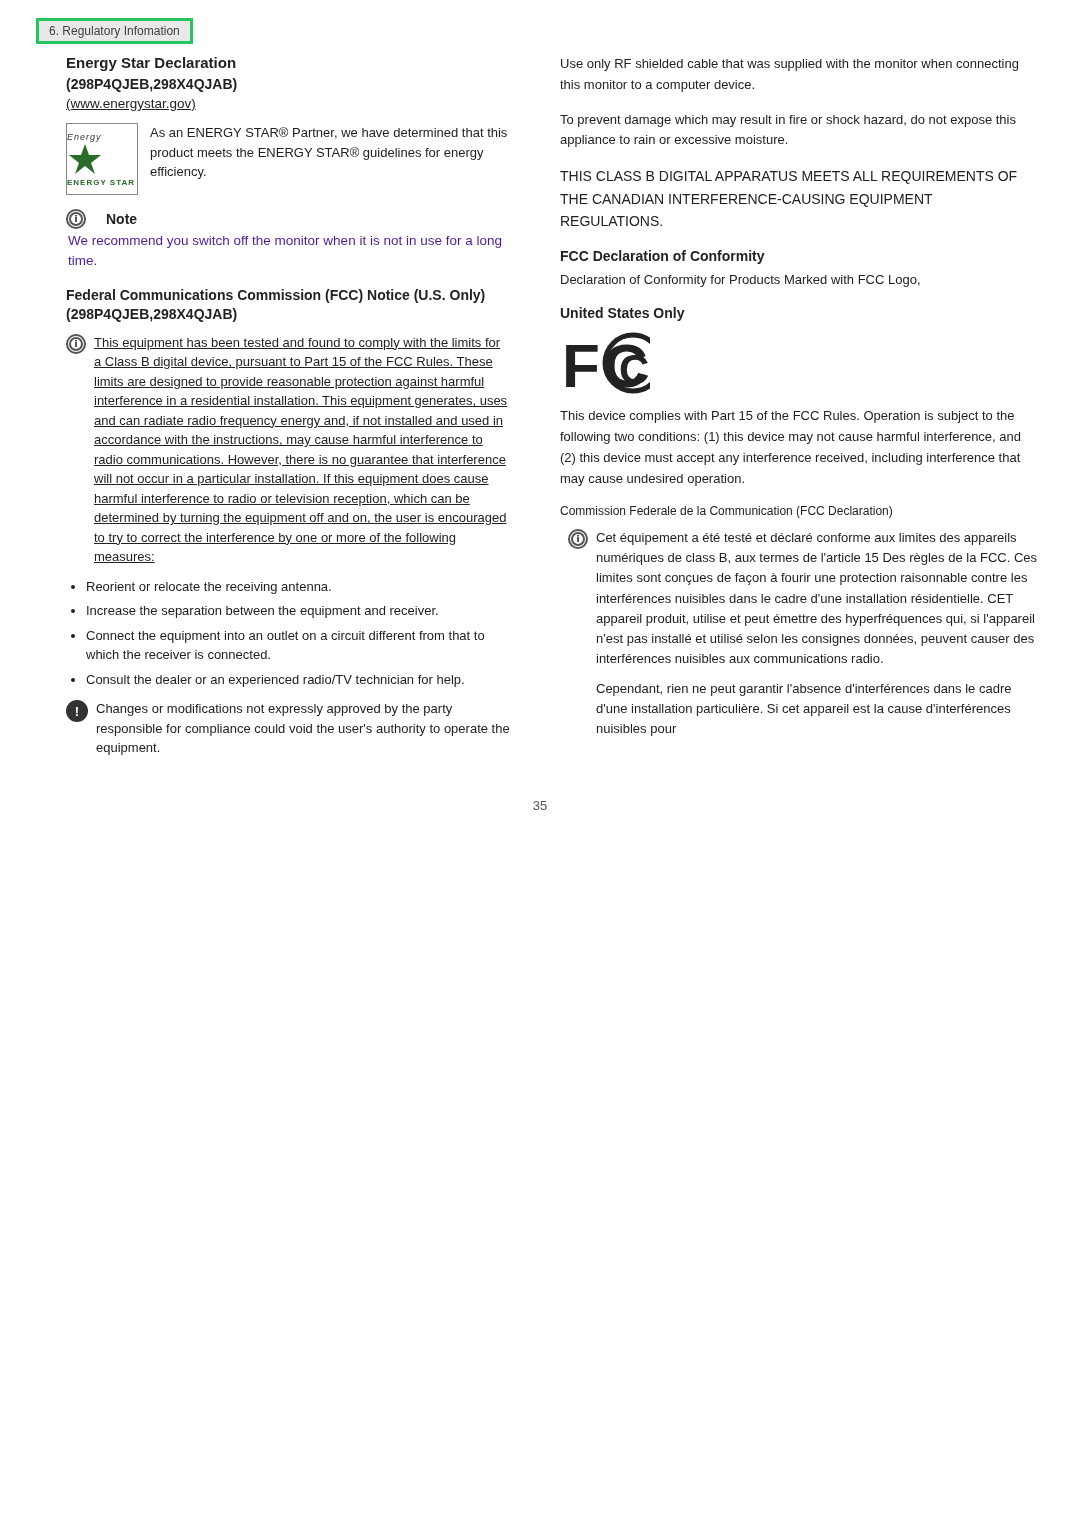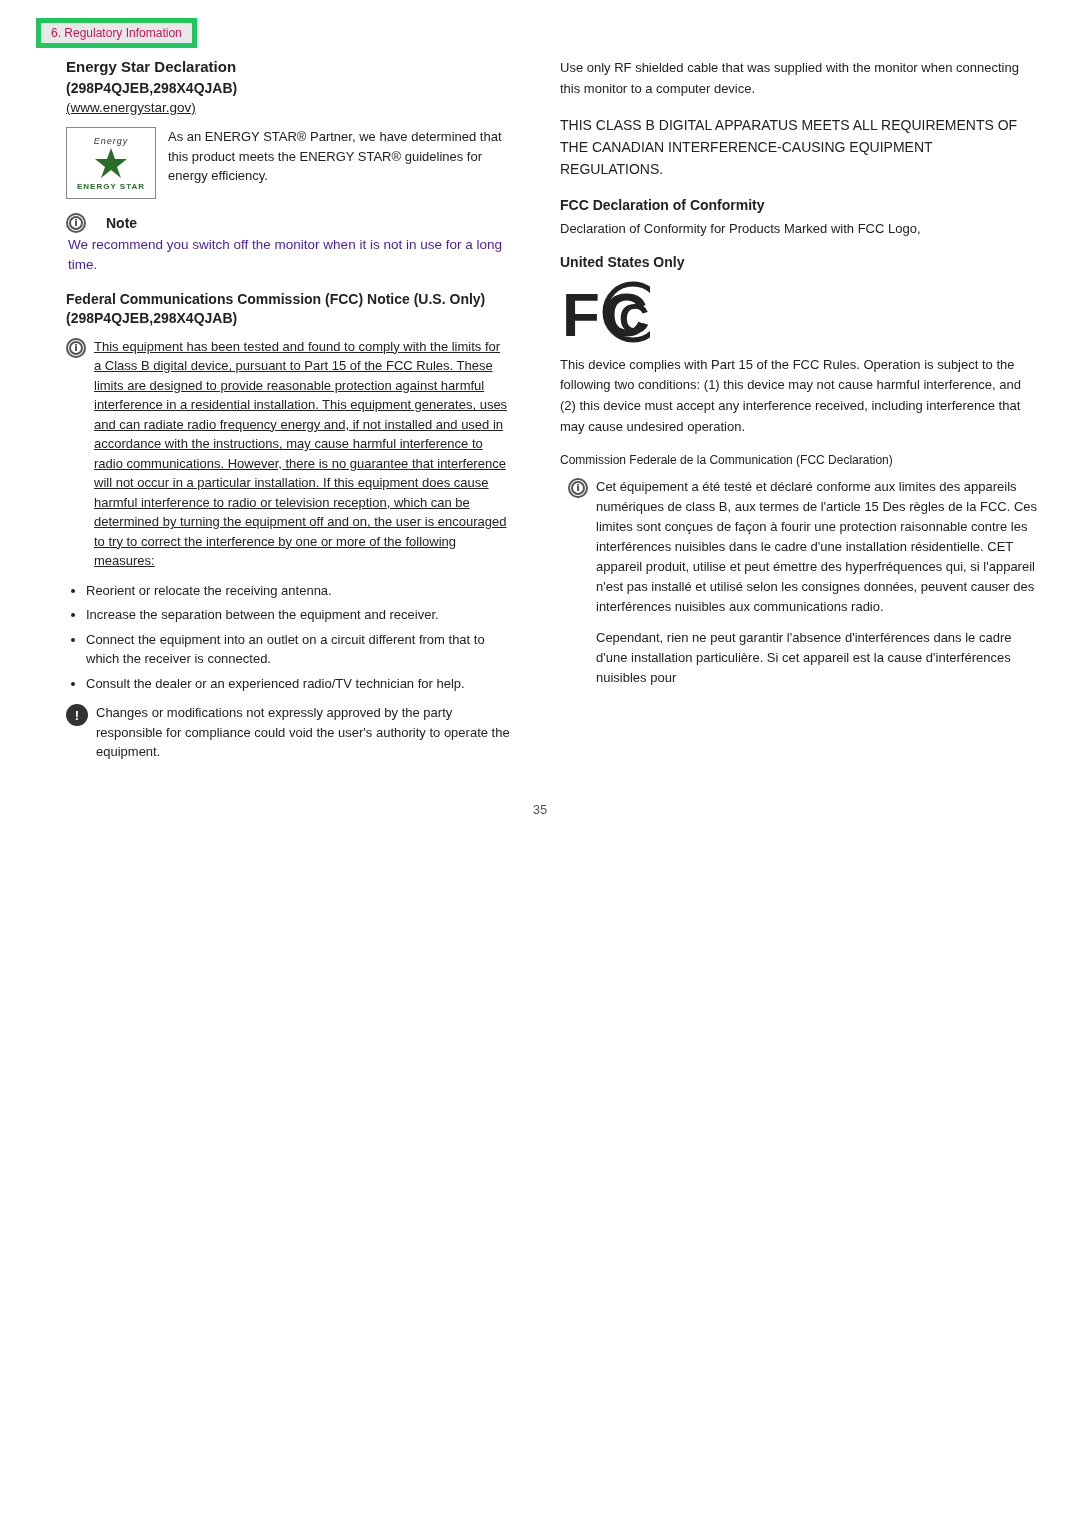--- a/index.html
+++ b/index.html
@@ -14,25 +14,25 @@
     }
     .page-container {
       display: flex;
       flex-direction: column;
       width: 1080px;
       min-height: 1532px;
       padding: 18px 0 30px 0;
     }
     .breadcrumb-bar {
       background: #e8e8e8;
-      border: 5px solid #22c55e;
+      border: 3px solid #22c55e;
       display: inline-block;
       padding: 3px 10px;
       font-size: 12px;
-      color: #be185d;
+      color: #404040;
       margin: 0 0 10px 36px;
       width: fit-content;
     }
     .two-col {
       display: flex;
       flex-direction: row;
       width: 100%;
       padding: 0;
       margin-left: 30px;
     }
@@ -63,28 +63,28 @@
       margin-bottom: 12px;
       display: block;
     }
     .energy-star-block {
       display: flex;
       flex-direction: row;
       align-items: flex-start;
       margin-bottom: 14px;
     }
     .energy-star-logo {
-      width: 90px;
+      width: 72px;
       height: 72px;
       flex-shrink: 0;
       margin-right: 12px;
       border: 1.5px solid #888;
       display: flex;
       flex-direction: column;
-      align-items: center;
+      align-items: flex-start;
       justify-content: center;
       background: #fff;
     }
     .energy-star-logo .star-top {
       font-size: 10px;
       font-style: italic;
       color: #444;
       letter-spacing: 1px;
     }
     .energy-star-logo .star-label {
@@ -339,20 +339,21 @@
         <span class="warning-icon">!</span>
         <div class="warning-text">Changes or modifications not expressly approved by the party responsible for compliance could void the user's authority to operate the equipment.</div>
       </div>
 
     </div>
 
     <div class="right-col">
 
       <div class="right-para">Use only RF shielded cable that was supplied with the monitor when connecting this monitor to a computer device.</div>
 
+      <div class="right-para">To prevent damage which may result in fire or shock hazard, do not expose this appliance to rain or excessive moisture.</div>
 
       <div class="caps-text">THIS CLASS B DIGITAL APPARATUS MEETS ALL REQUIREMENTS OF THE CANADIAN INTERFERENCE-CAUSING EQUIPMENT REGULATIONS.</div>
 
       <div class="right-bold-title">FCC Declaration of Conformity</div>
 
       <div class="right-para">Declaration of Conformity for Products Marked with FCC Logo,</div>
 
       <div class="us-only-title">United States Only</div>
 
       <div class="fcc-logo-block">

